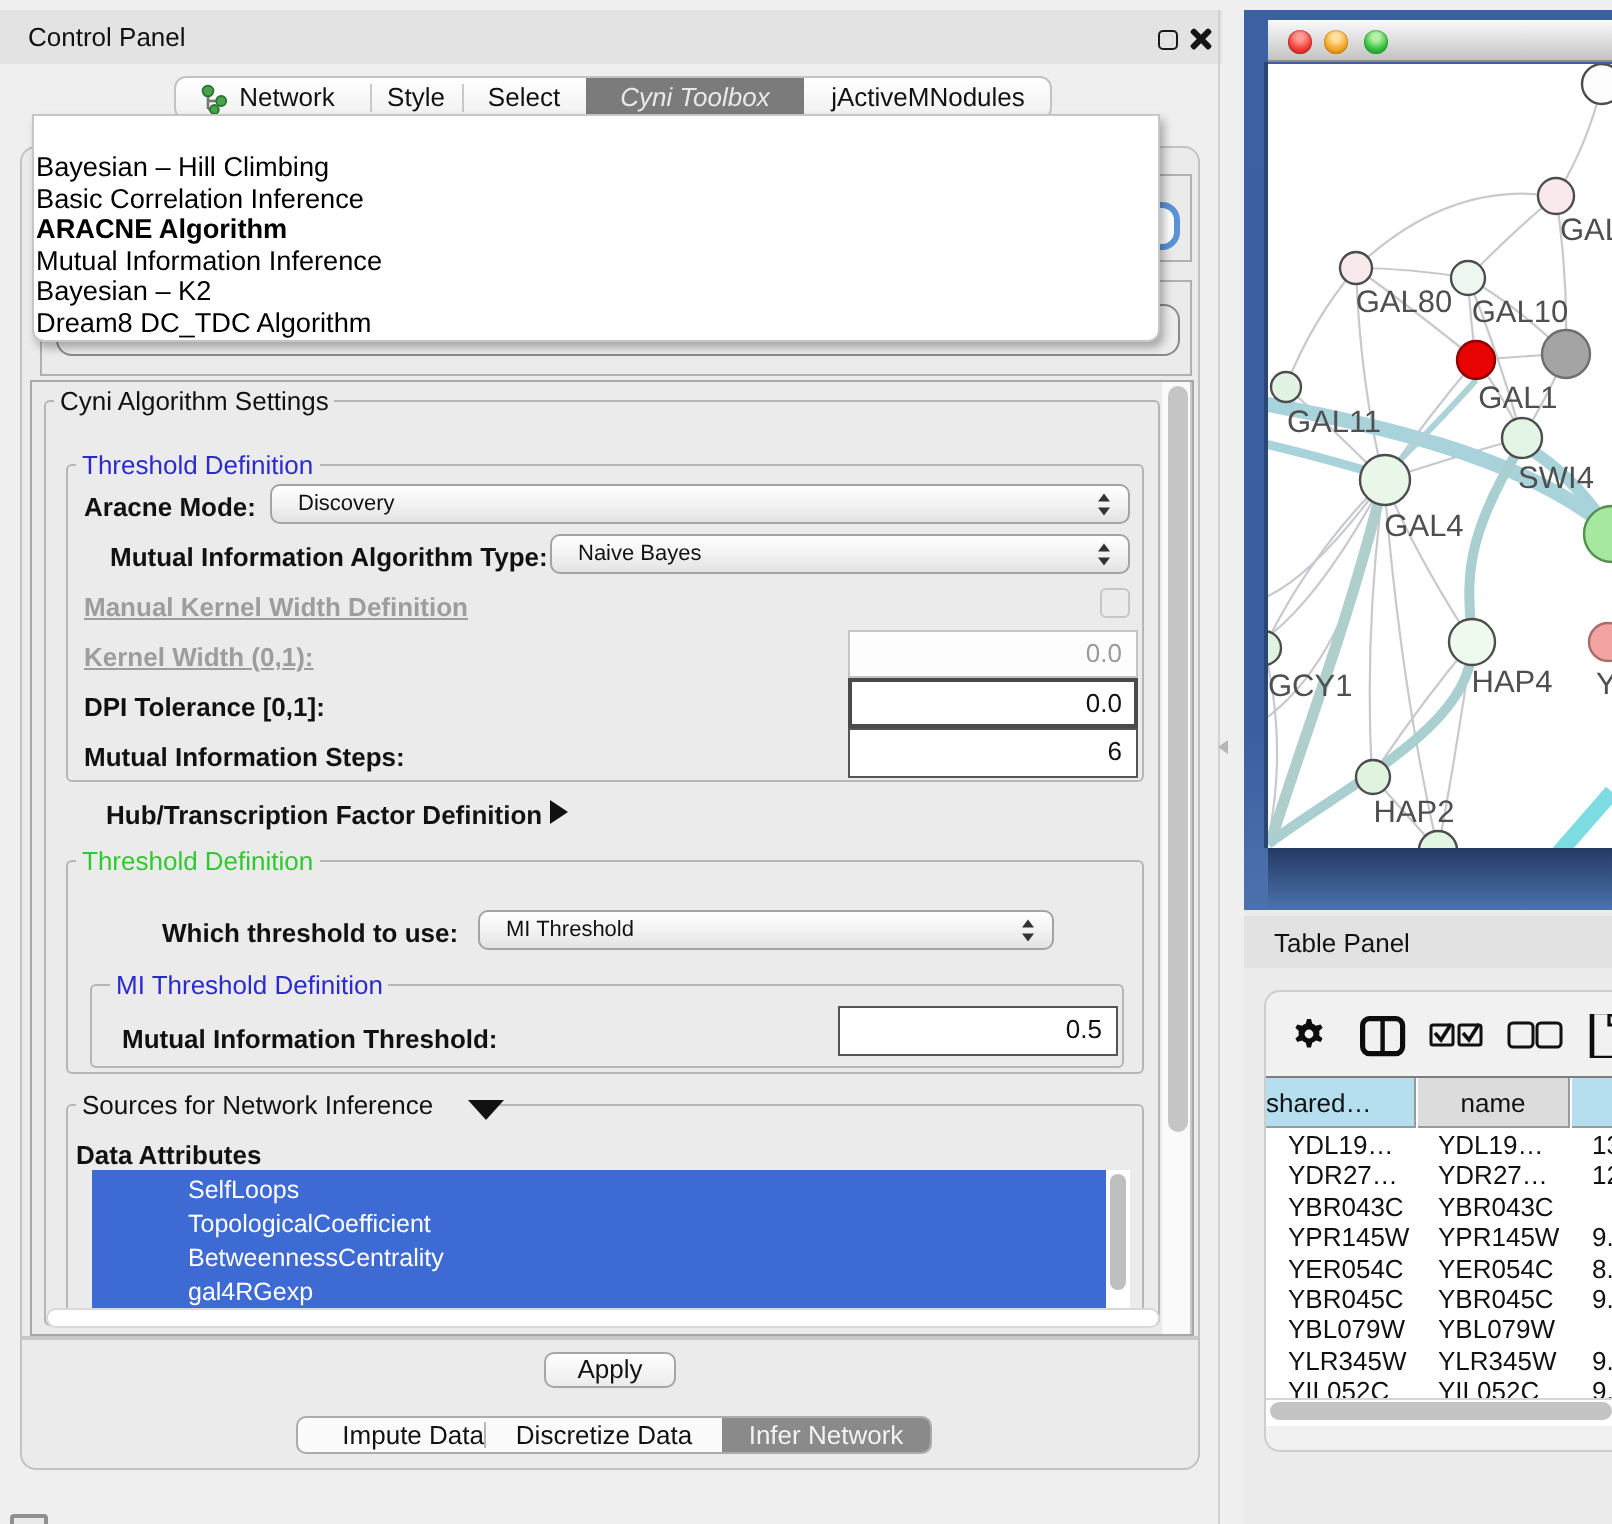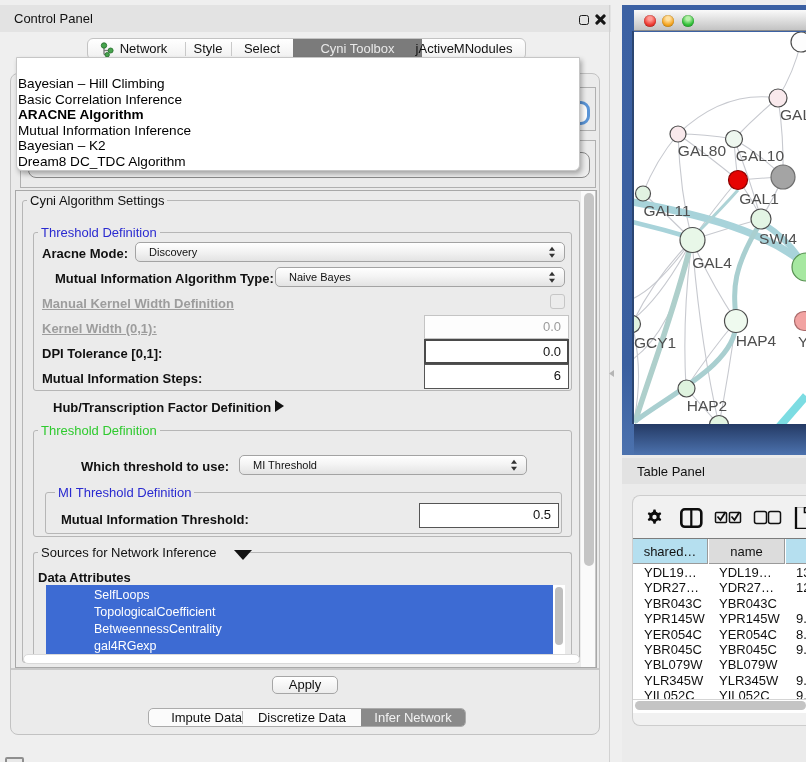--- a/index.html
+++ b/index.html
@@ -41,21 +41,21 @@
     <line x1="4" y1="8.5" x2="10" y2="8.5" stroke="#777" stroke-width="1.3"></line>
     <line x1="4" y1="12.5" x2="7" y2="12.5" stroke="#777" stroke-width="1.3"></line>
     <circle cx="4" cy="3.5" r="2.7" fill="#46a44d" stroke="#2a7330" stroke-width="0.9"></circle>
     <circle cx="10.6" cy="8.5" r="2.5" fill="#46a44d" stroke="#2a7330" stroke-width="0.9"></circle>
     <circle cx="7.2" cy="12.7" r="2.2" fill="#46a44d" stroke="#2a7330" stroke-width="0.9"></circle>
   </svg>
   <div class="abs" style="left:97px; top:3px; width:1px; height:14px; background:#c9c9c9;"></div>
   <div class="abs" style="left:97px; top:0; width:46px; height:20px; line-height:20px; text-align:center;">Style</div>
   <div class="abs" style="left:143px; top:3px; width:1px; height:14px; background:#c9c9c9;"></div>
   <div class="abs" style="left:143px; top:0; width:62px; height:20px; line-height:20px; text-align:center;">Select</div>
-  <div class="abs" style="left:205px; top:0; width:129px; height:20px; line-height:20px; text-align:center; background:#7b7b7b; color:#e9e9e9;">Cyni Toolbox</div>
+  <div class="abs" style="left:205px; top:0; width:109px; height:20px; line-height:20px; text-align:center; background:#7b7b7b; color:#e9e9e9;font-style:italic;">Cyni Toolbox</div>
   <div class="abs" style="left:314px; top:0; width:124px; height:20px; line-height:20px; text-align:center;">jActiveMNodules</div>
 </div>
 
 <div id="pane" class="abs" style="left:10px; top:73px; width:590px; height:662px; background:#ebebeb; border:1px solid #c2c2c2; border-radius:8px;"></div>
 <div class="abs" style="left:609px; top:5px; width:1px; height:757px; background:#d2d2d2;"></div>
 
 <div class="abs" style="left:20px; top:87px; width:576px; height:44px; border:1px solid #b0b0b0;"></div>
 <div class="abs" style="left:28px; top:101px; width:562px; height:24px; border:3px solid #5a94d6; border-radius:9px; background:#fff;"></div>
 <div class="abs" style="left:20px; top:140px; width:576px; height:48px; border:1px solid #b0b0b0;"></div>
 <div class="abs" style="left:28px; top:152px; width:562px; height:26px; border:1px solid #8a8a8a; border-radius:8px; background:#ededed;"></div>
@@ -264,21 +264,21 @@
     <path d="M72.5,9.5 l3,3.5 l5,-8" stroke-width="1.8"></path>
     <path d="M86.5,9.5 l3,3.5 l5,-8" stroke-width="1.8"></path>
     <rect x="109.5" y="4.5" width="12" height="12" rx="2" stroke-width="1.5"></rect>
     <rect x="123.5" y="4.5" width="12" height="12" rx="2" stroke-width="1.5"></rect>
   </g>
   <path d="M151,-1 l9,0 l6,6 l0,17 l-15,0 Z" fill="none" stroke="#0d0d0d" stroke-width="2.3"></path>
   <path d="M159.5,-1 l0,6.5 l6.5,0" fill="none" stroke="#0d0d0d" stroke-width="1.6"></path>
 </svg>
 
 <div class="abs" style="left:633px; top:538px; width:173px; height:175px; background:#fff; border-top:1px solid #7d7d7d; overflow:hidden; font-size:13px;">
-  <div class="abs" style="left:0; top:0; width:75px; height:25px; background:#b5dfef; border-right:1px solid #9a9a9a; border-bottom:1px solid #9a9a9a; text-align:center; line-height:25px; color:#111;">shared…</div>
+  <div class="abs" style="left:0; top:0; width:75px; height:25px; background:#b5dfef; border-right:1px solid #9a9a9a; border-bottom:1px solid #9a9a9a; text-align:left; line-height:25px; color:#111;">shared…</div>
   <div class="abs" style="left:76px; top:0; width:76px; height:25px; background:#dcdcdc; border-right:1px solid #9a9a9a; border-bottom:1px solid #9a9a9a; text-align:center; line-height:25px; color:#111;">name</div>
   <div class="abs" style="left:153px; top:0; width:20px; height:25px; background:#b5dfef; border-bottom:1px solid #9a9a9a;"></div>
   <div class="abs" style="left:11px; top:26px; line-height:15.4px; color:#111;">YDL19…<br>YDR27…<br>YBR043C<br>YPR145W<br>YER054C<br>YBR045C<br>YBL079W<br>YLR345W<br>YIL052C</div>
   <div class="abs" style="left:86px; top:26px; line-height:15.4px; color:#111;">YDL19…<br>YDR27…<br>YBR043C<br>YPR145W<br>YER054C<br>YBR045C<br>YBL079W<br>YLR345W<br>YIL052C</div>
   <div class="abs" style="left:163px; top:26px; line-height:15.4px; color:#111;">13<br>12<br><br>9.<br>8.<br>9.<br><br>9.<br>9.</div>
   <div class="abs" style="left:0; top:160px; width:173px; height:13px; background:#fff; border-top:1px solid #d5d5d5;"></div>
   <div class="abs" style="left:2px; top:162px; width:171px; height:9px; background:#c4c4c4; border-radius:5px;"></div>
 </div>
 
 </body></html>

